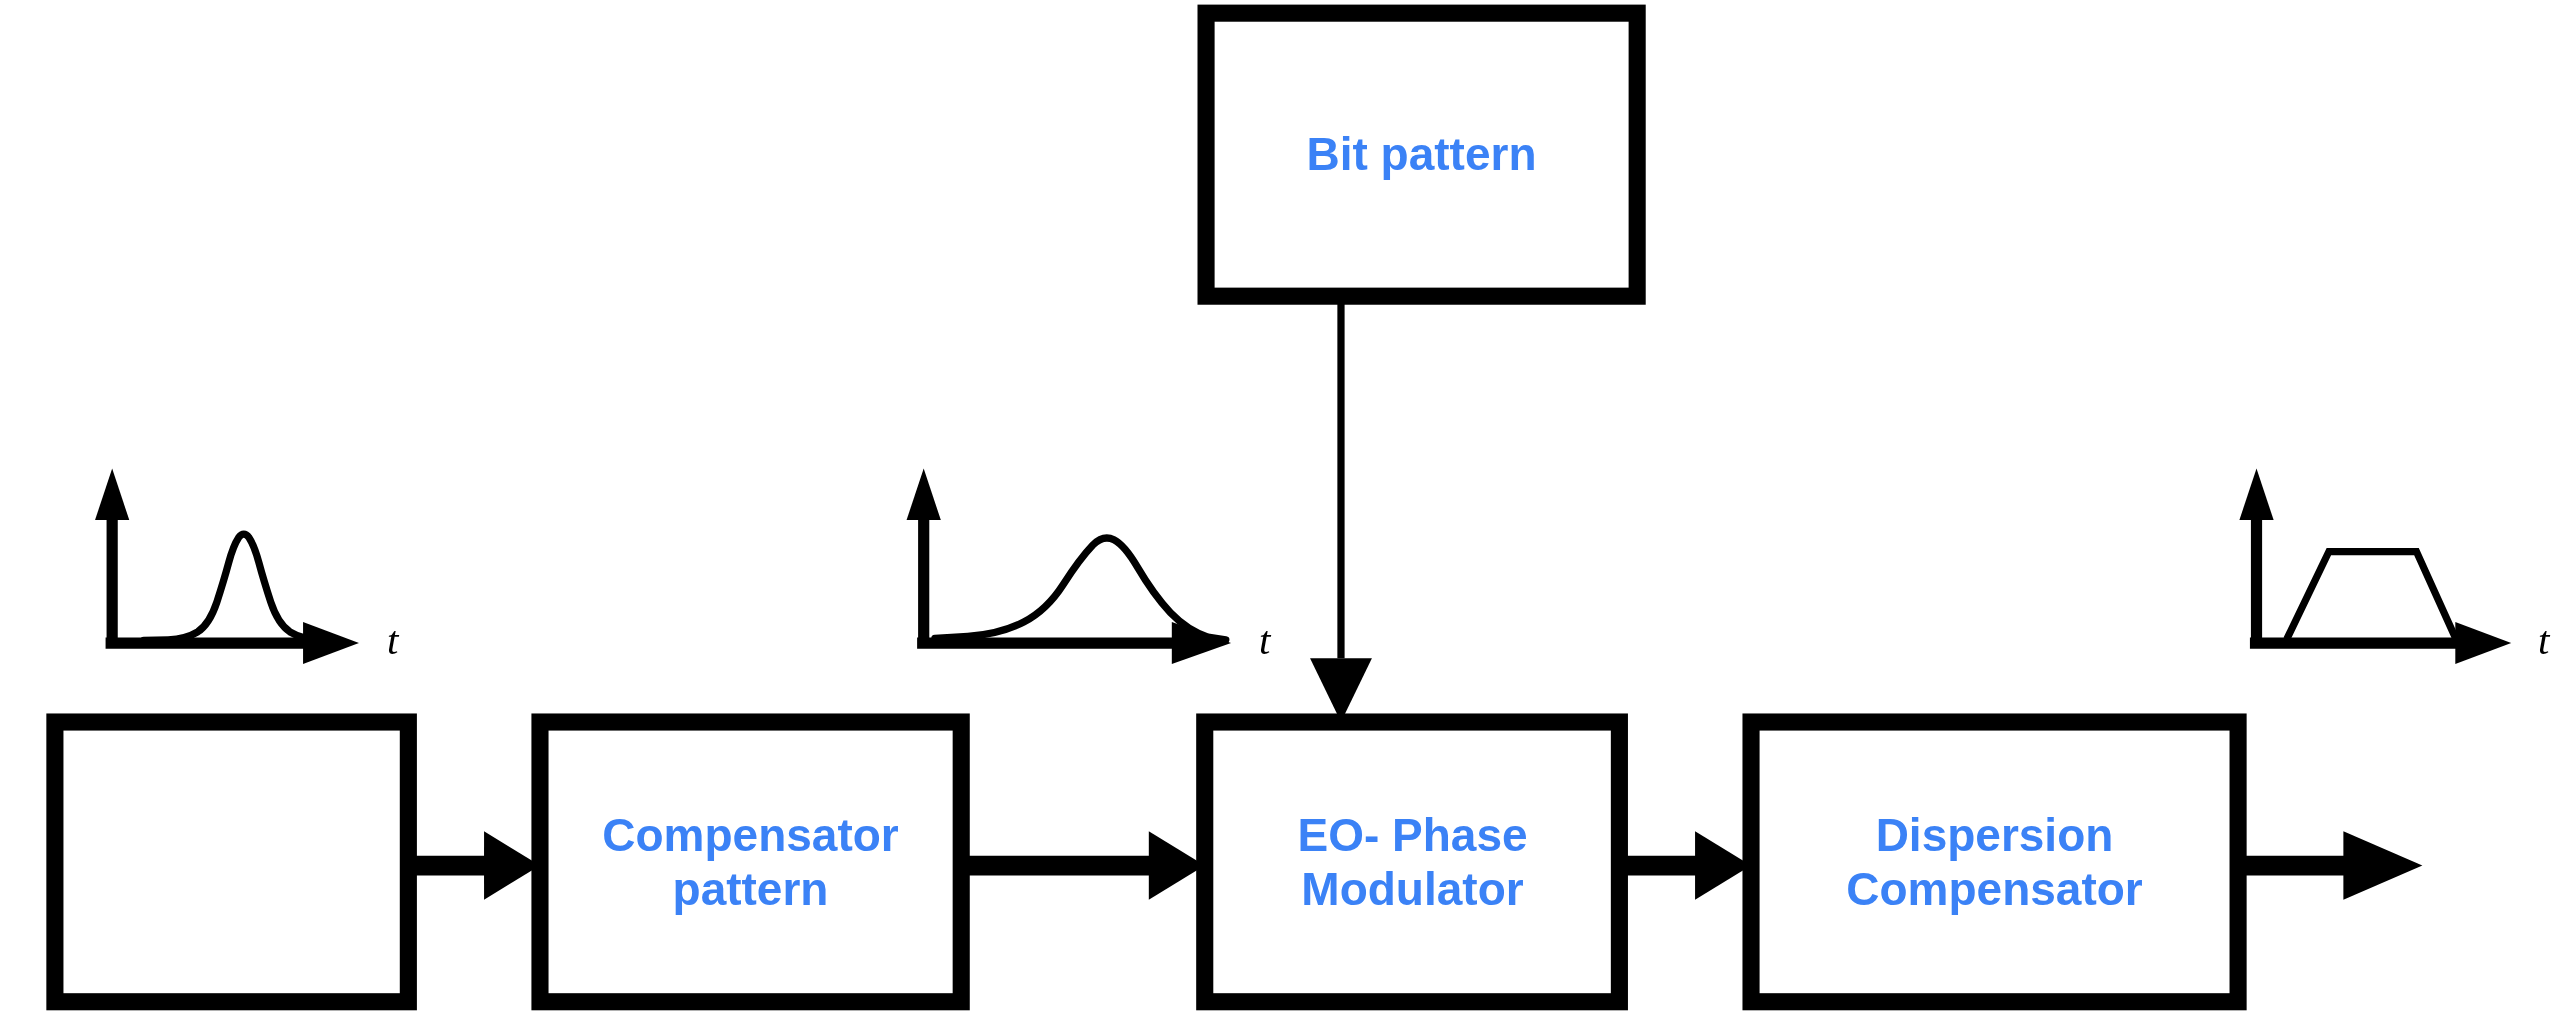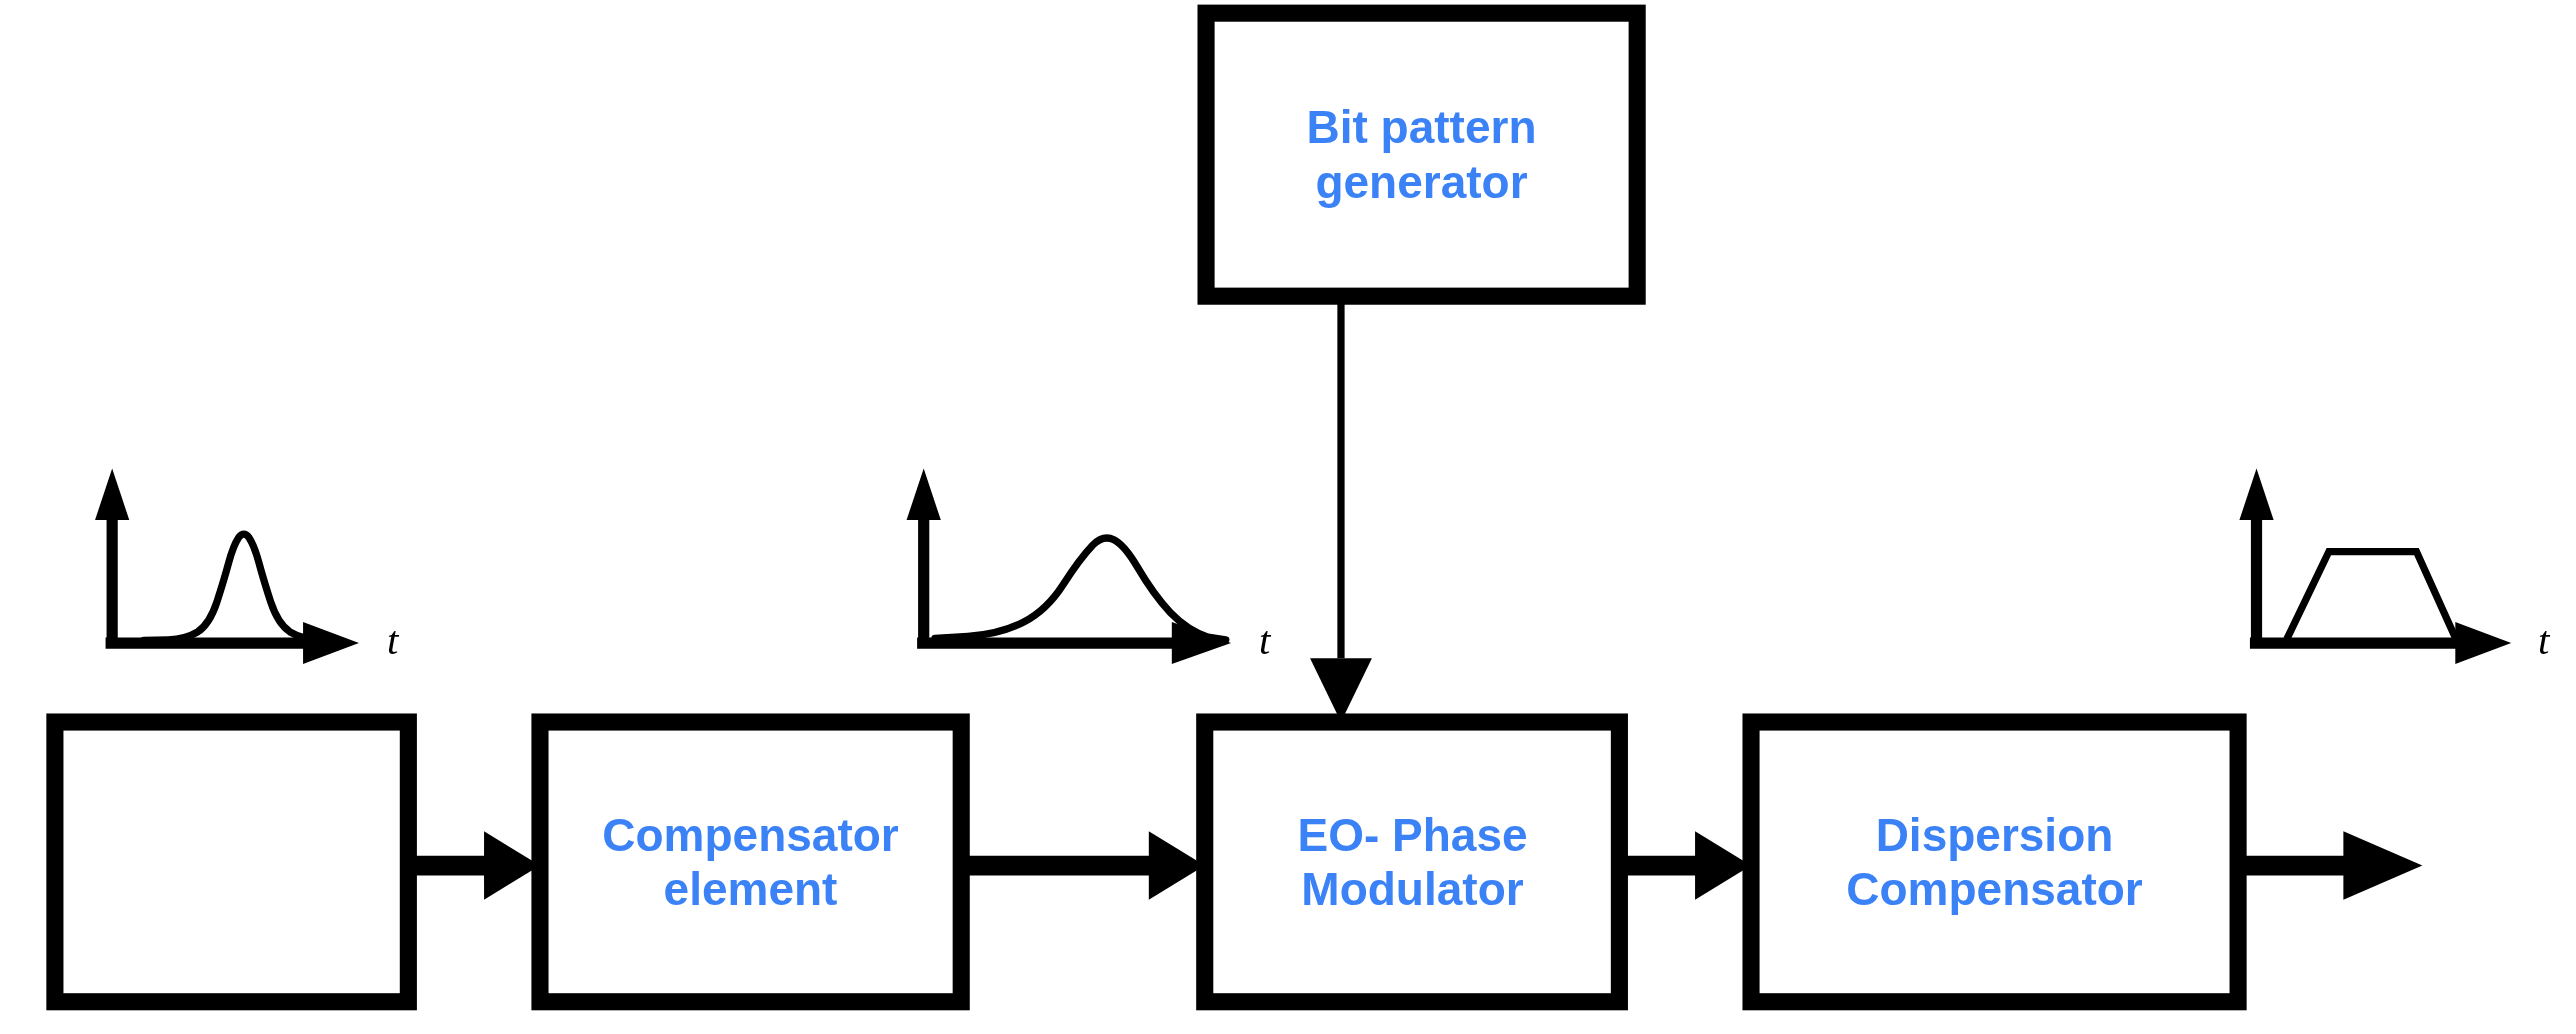--- a/index.html
+++ b/index.html
@@ -123,36 +123,35 @@
       <line x1="3418" y1="977" x2="3740" y2="977" stroke="#000000" stroke-width="17"></line>
       <polygon points="3730,945 3815,977 3730,1009" fill="#000000"></polygon>
 
       <path d="M 3474 971 L 3538 838 L 3671 838 L 3731 971" fill="none" stroke="#000000" stroke-width="11" stroke-linejoin="miter" stroke-linecap="butt"></path>
     </g>
   </svg>
 
 
   <div class="box-label" style="left:540px; top:722px; width:421px; height:280px; font-size:46px;">
     <span class="line">Compensator</span>
-    <span class="line">element</span>
+    <span class="line">pattern</span>
   </div>
 
   <div class="box-label" style="left:1751px; top:722px; width:487px; height:280px; font-size:46px;">
     <span class="line">Dispersion</span>
     <span class="line">Compensator</span>
   </div>
 
   <div class="box-label" style="left:1205px; top:722px; width:415px; height:280px; font-size:46px;">
     <span class="line">EO- Phase</span>
     <span class="line">Modulator</span>
   </div>
 
   <div class="box-label" style="left:1206px; top:13px; width:431px; height:283px; font-size:46px;">
     <span class="line">Bit pattern</span>
-    <span class="line">generator</span>
   </div>
 
   <div class="axis-label" style="left:387px; top:620px;">t</div>
 
   <div class="axis-label" style="left:1259px; top:620px;">t</div>
 
   <div class="axis-label" style="left:2538px; top:620px;">t</div>
 
 </div>
 

